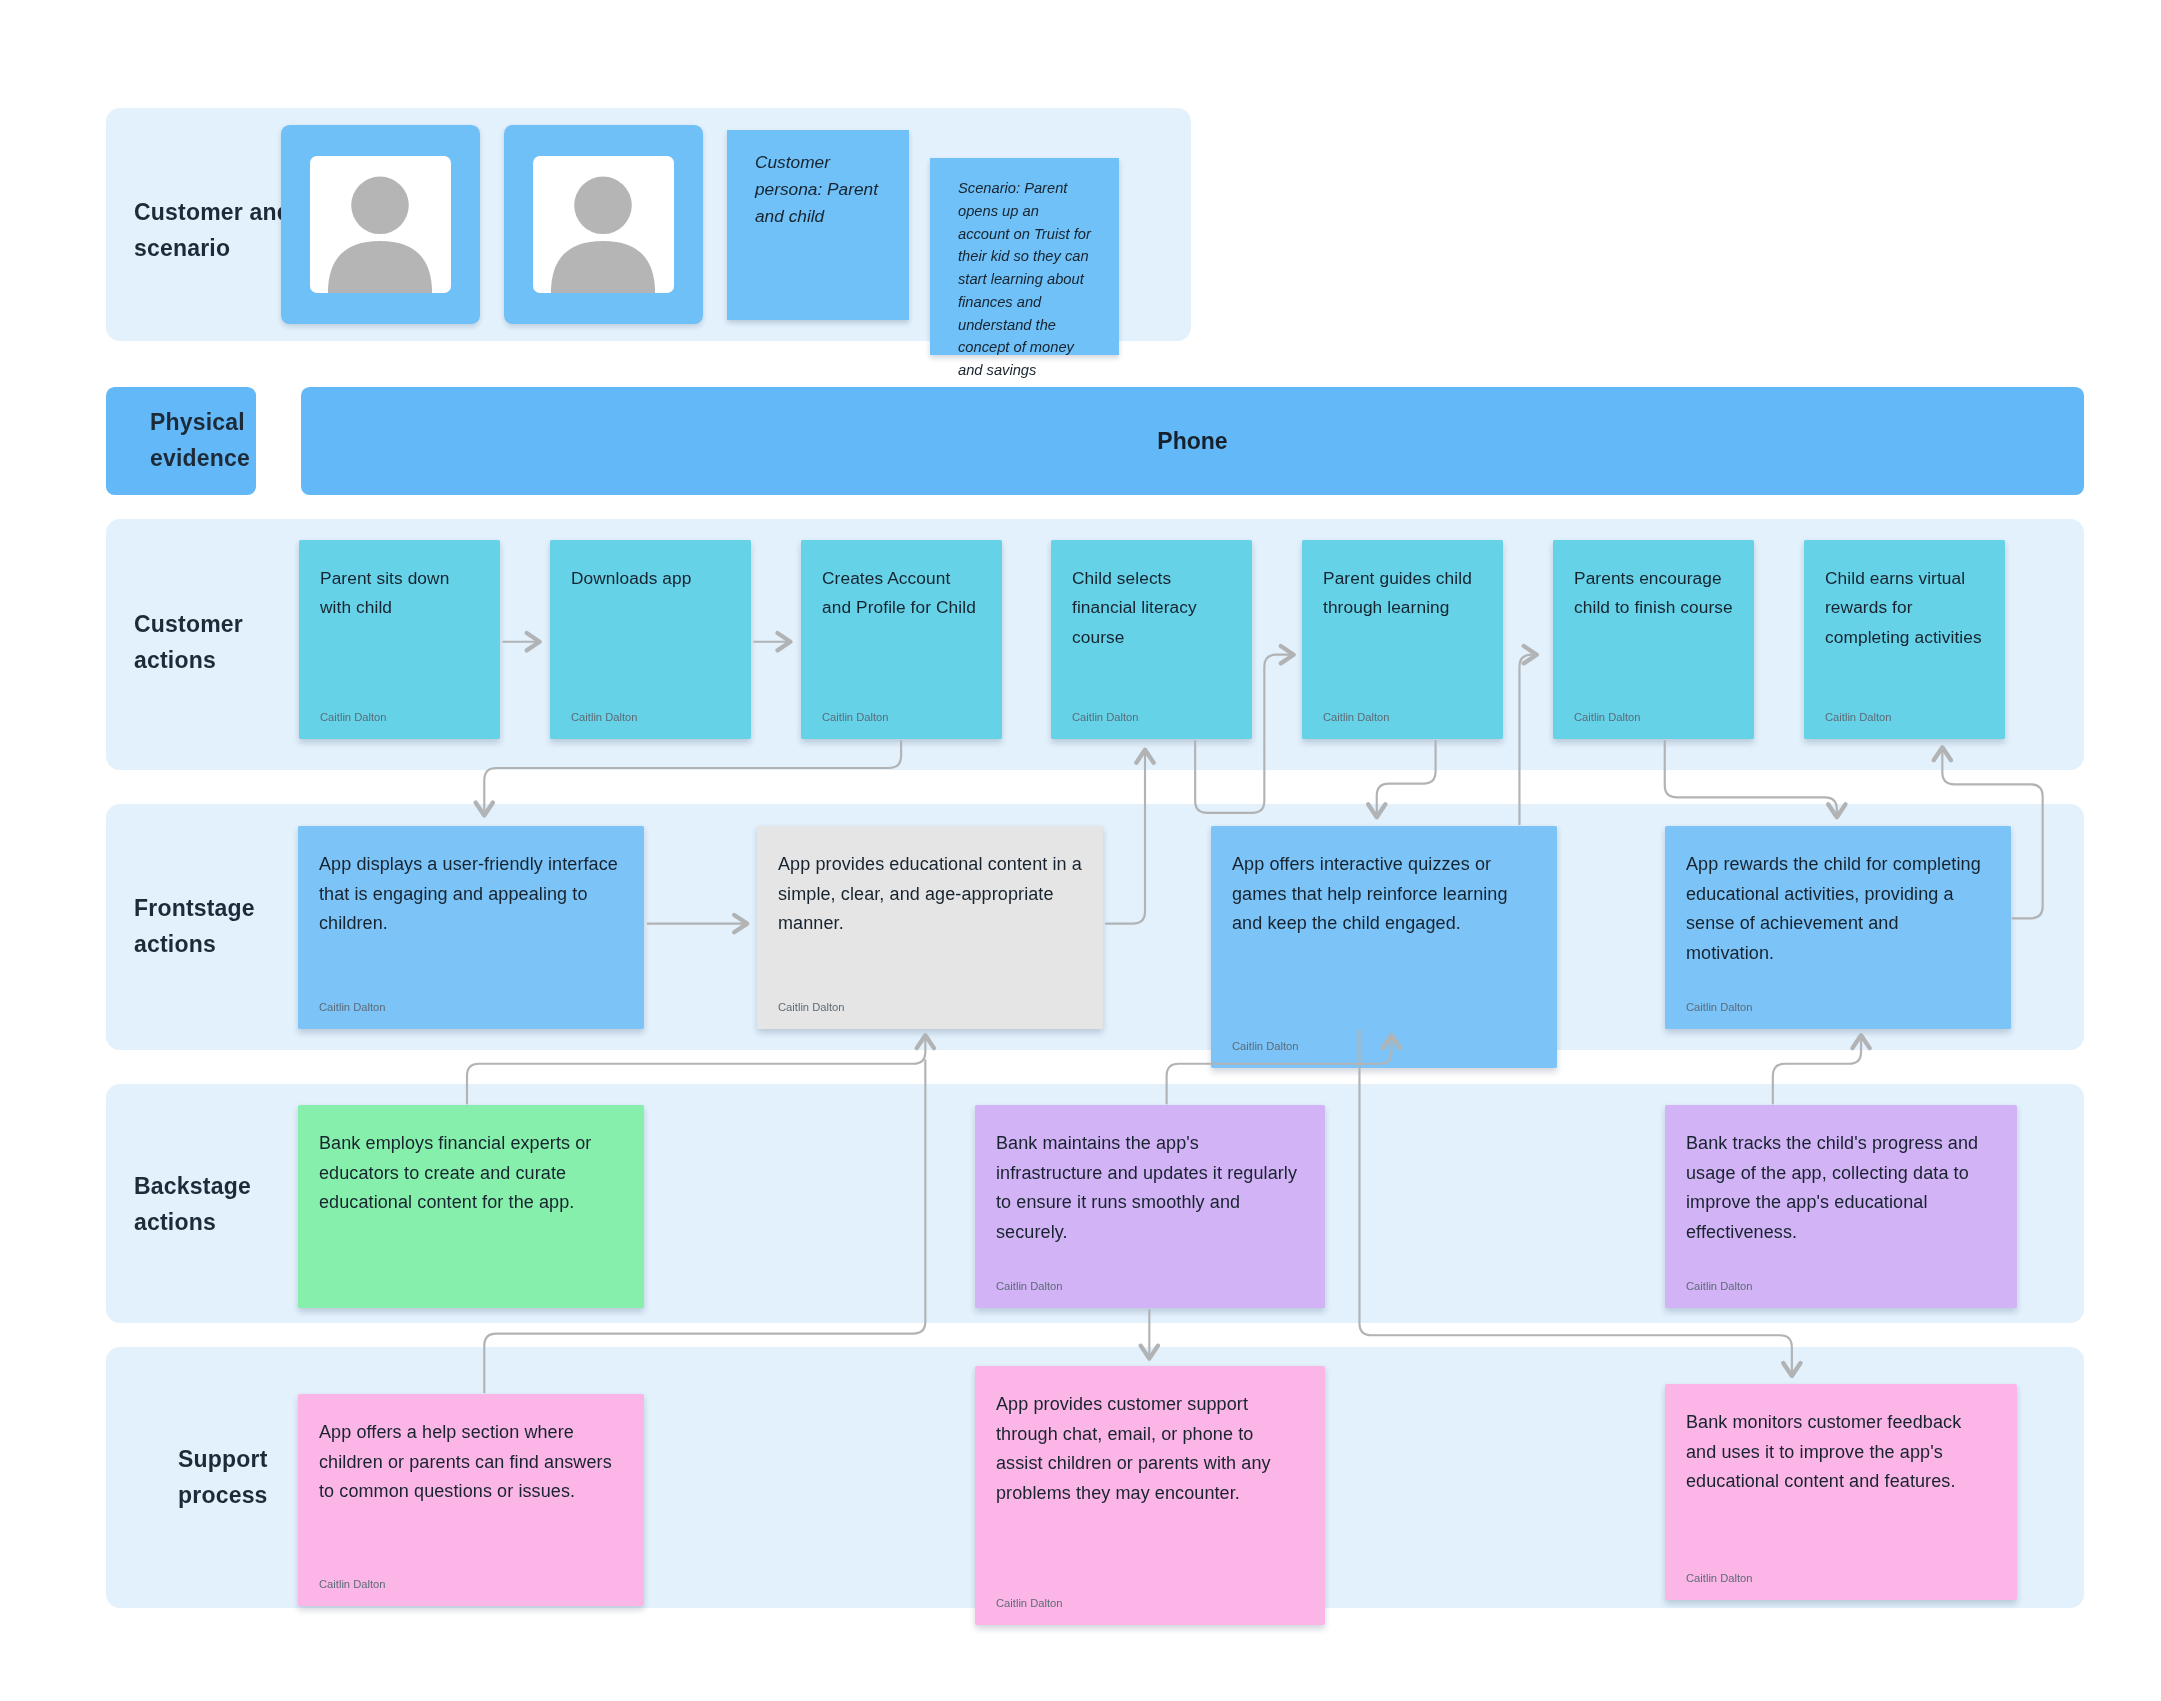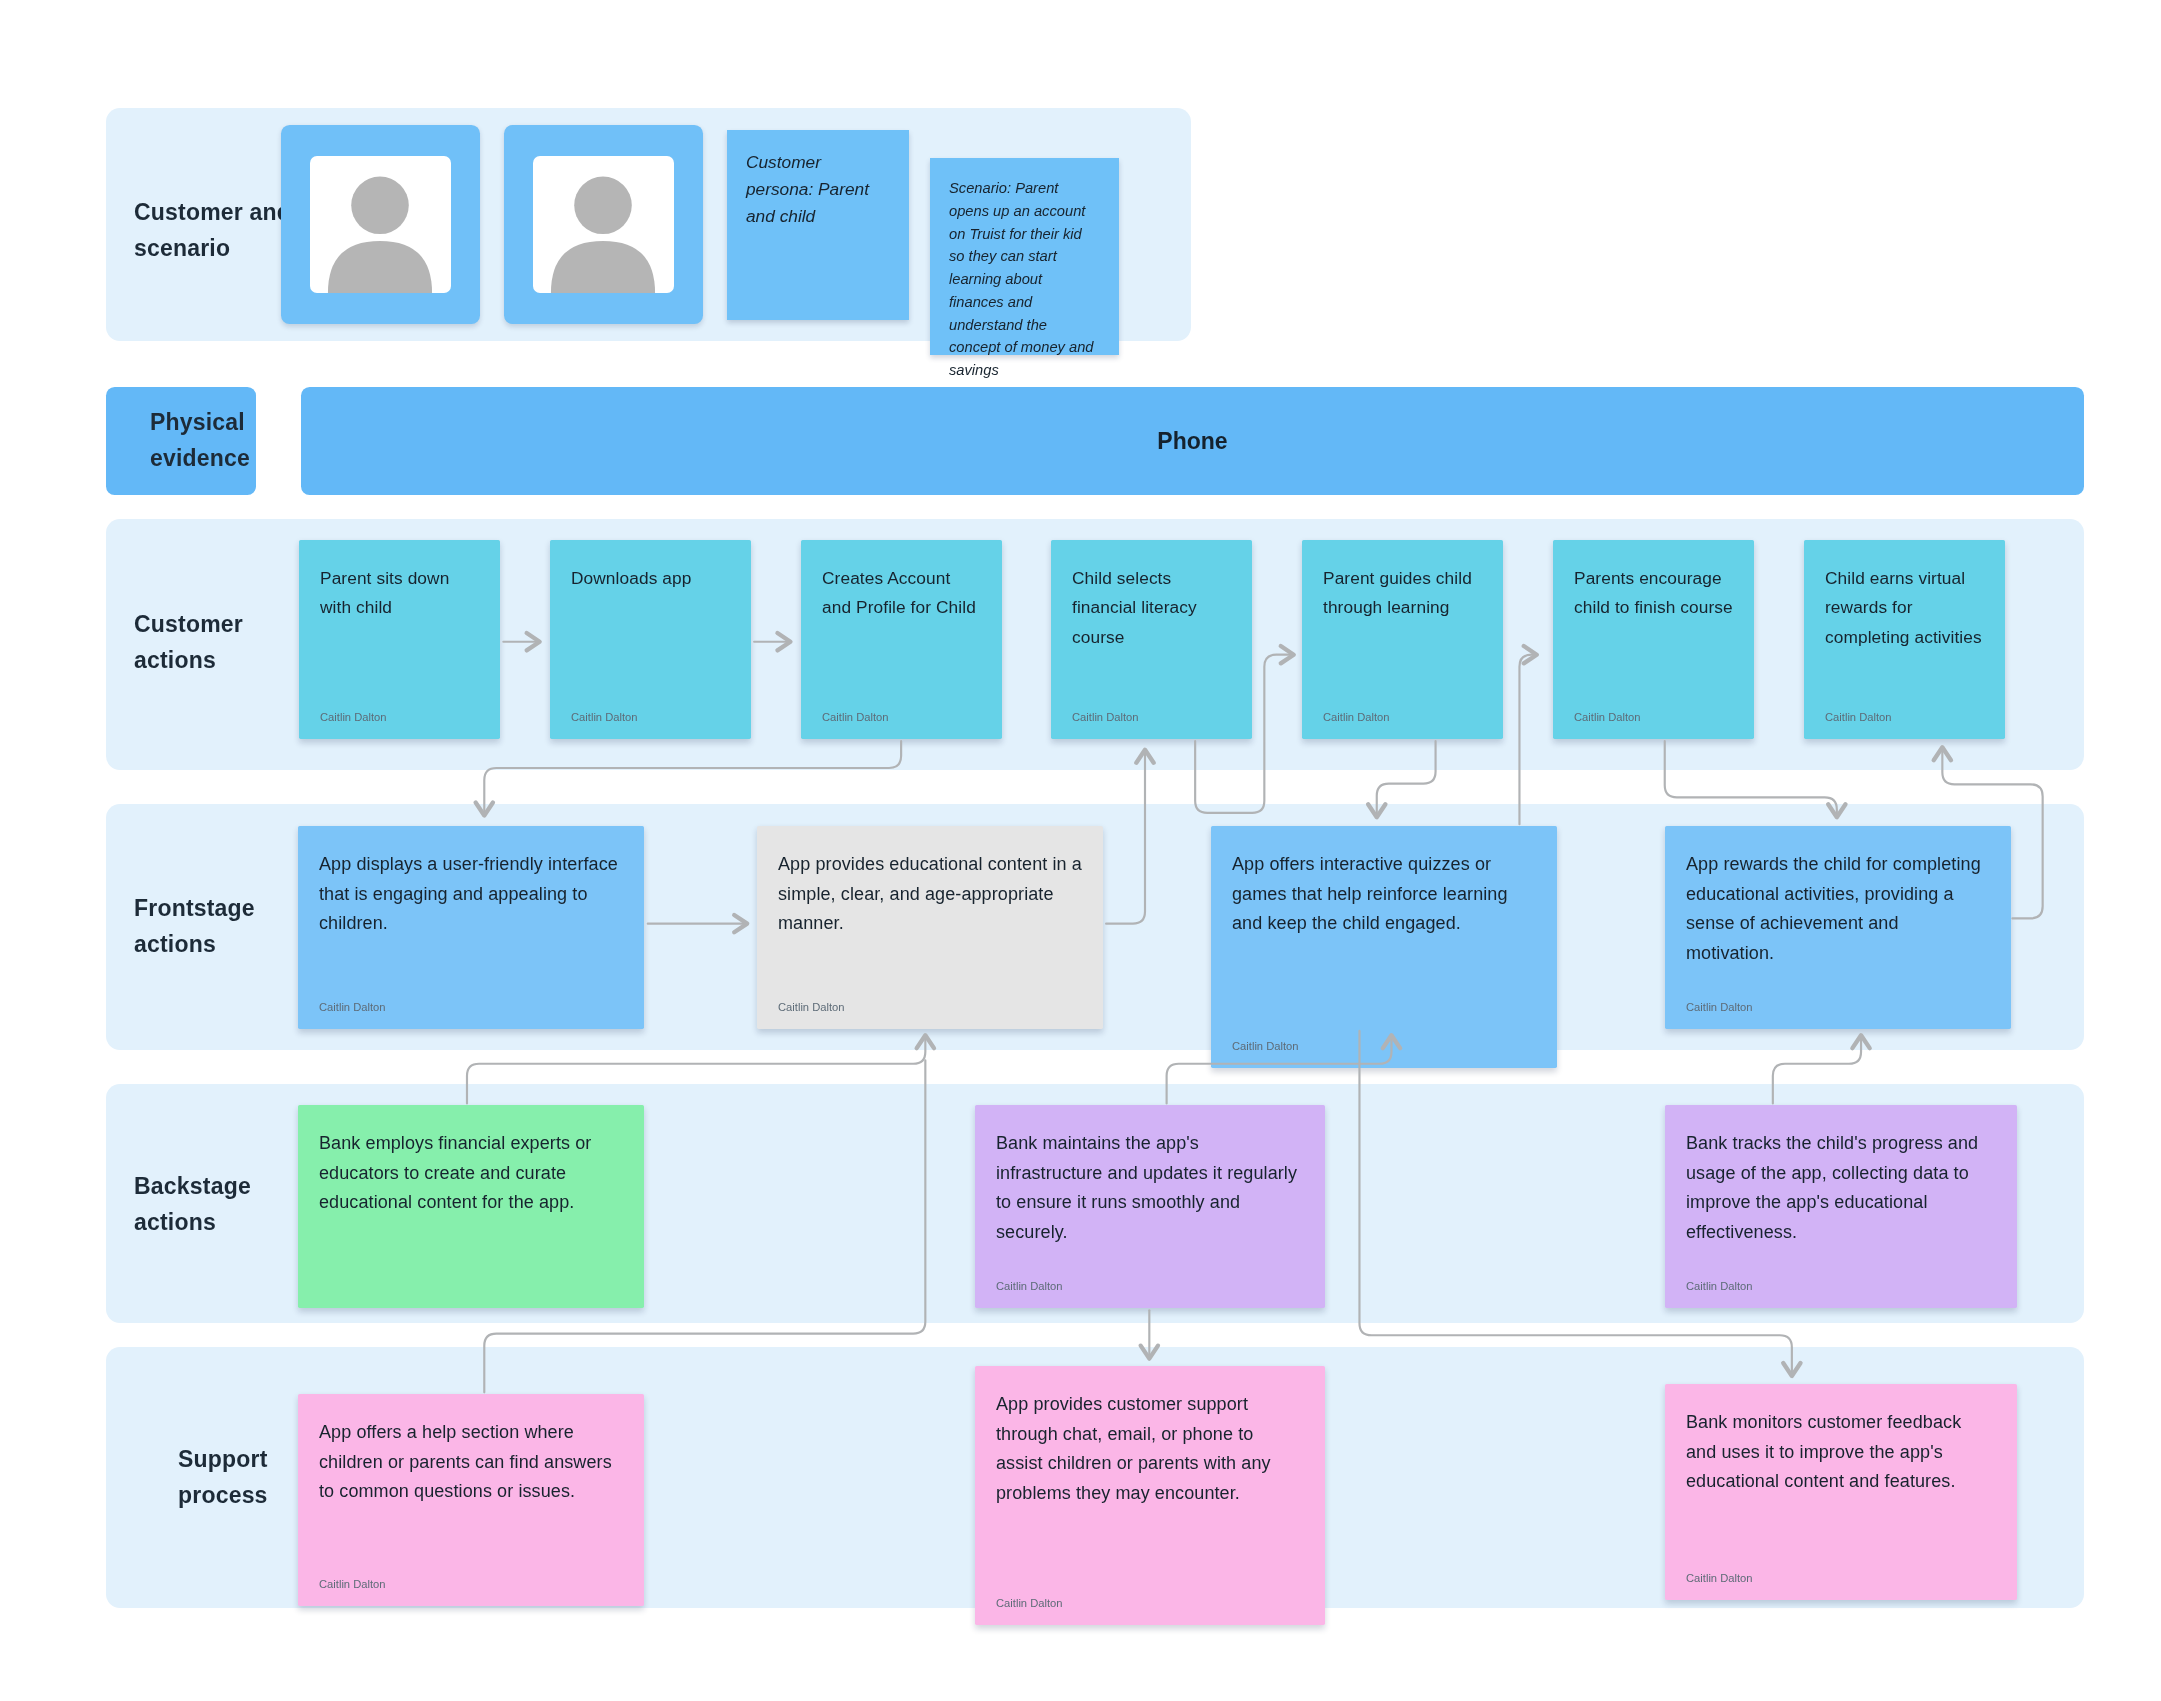--- a/index.html
+++ b/index.html
@@ -3,30 +3,30 @@
 <meta charset="utf-8">
 <style>
   html,body{margin:0;padding:0;background:#ffffff;}
   .board{position:relative;width:2162px;height:1702px;background:#ffffff;
          font-family:"Liberation Sans",sans-serif;overflow:hidden;}
   .band{position:absolute;background:#e2f1fc;border-radius:14px;}
   .row-label{position:absolute;font-size:23px;font-weight:700;color:#1d2b38;
              line-height:1.55;letter-spacing:0.2px;}
   .evidence-box{position:absolute;left:106px;top:387px;width:150px;height:108px;
                 background:#63b8f7;border-radius:8.6px;display:flex;align-items:center;}
-  .evidence-box .row-label{position:static;padding-left:44px;}
+  .evidence-box .row-label{position:static;padding-left:28px;margin-left:16px;}
   .phone-bar{position:absolute;left:301px;top:387px;width:1783px;height:108px;
              background:#63b8f7;border-radius:8.6px;display:flex;align-items:center;
              justify-content:center;font-size:23px;font-weight:700;color:#15222e;}
   .persona-card{position:absolute;width:199px;height:199px;background:#70c0f8;
                 border-radius:8.6px;box-shadow:0 2.6px 5.2px rgba(9,30,66,.15);}
   .persona-inner{position:absolute;left:29px;right:29px;top:31px;bottom:31px;
                  background:#ffffff;border-radius:7px;overflow:hidden;}
   .scenario-sticky{position:absolute;width:182px;height:190px;background:#6fc1f8;
-                   box-shadow:0 2.6px 5.2px rgba(9,30,66,.18);padding:19px 19px;
+                   box-shadow:0 2.6px 5.2px rgba(9,30,66,.18);padding:19px 28px;
                    box-sizing:border-box;font-style:italic;font-weight:500;
                    color:#17232e;}
   .scenario-sticky .s-text{line-height:1.55;}
   .note{position:absolute;box-shadow:0 3.5px 6px rgba(9,30,66,.18);
         padding:24px 21px;box-sizing:border-box;border-radius:1.7px;}
   .note-text{font-size:17.3px;line-height:1.7;color:#17232e;letter-spacing:0.1px;}
   .note.wide .note-text{font-size:18px;line-height:1.65;}
   .note-author{position:absolute;left:21px;bottom:15.6px;font-size:11.2px;color:#5d6b77;}
   svg.connectors{position:absolute;left:0;top:0;pointer-events:none;}
 </style>

